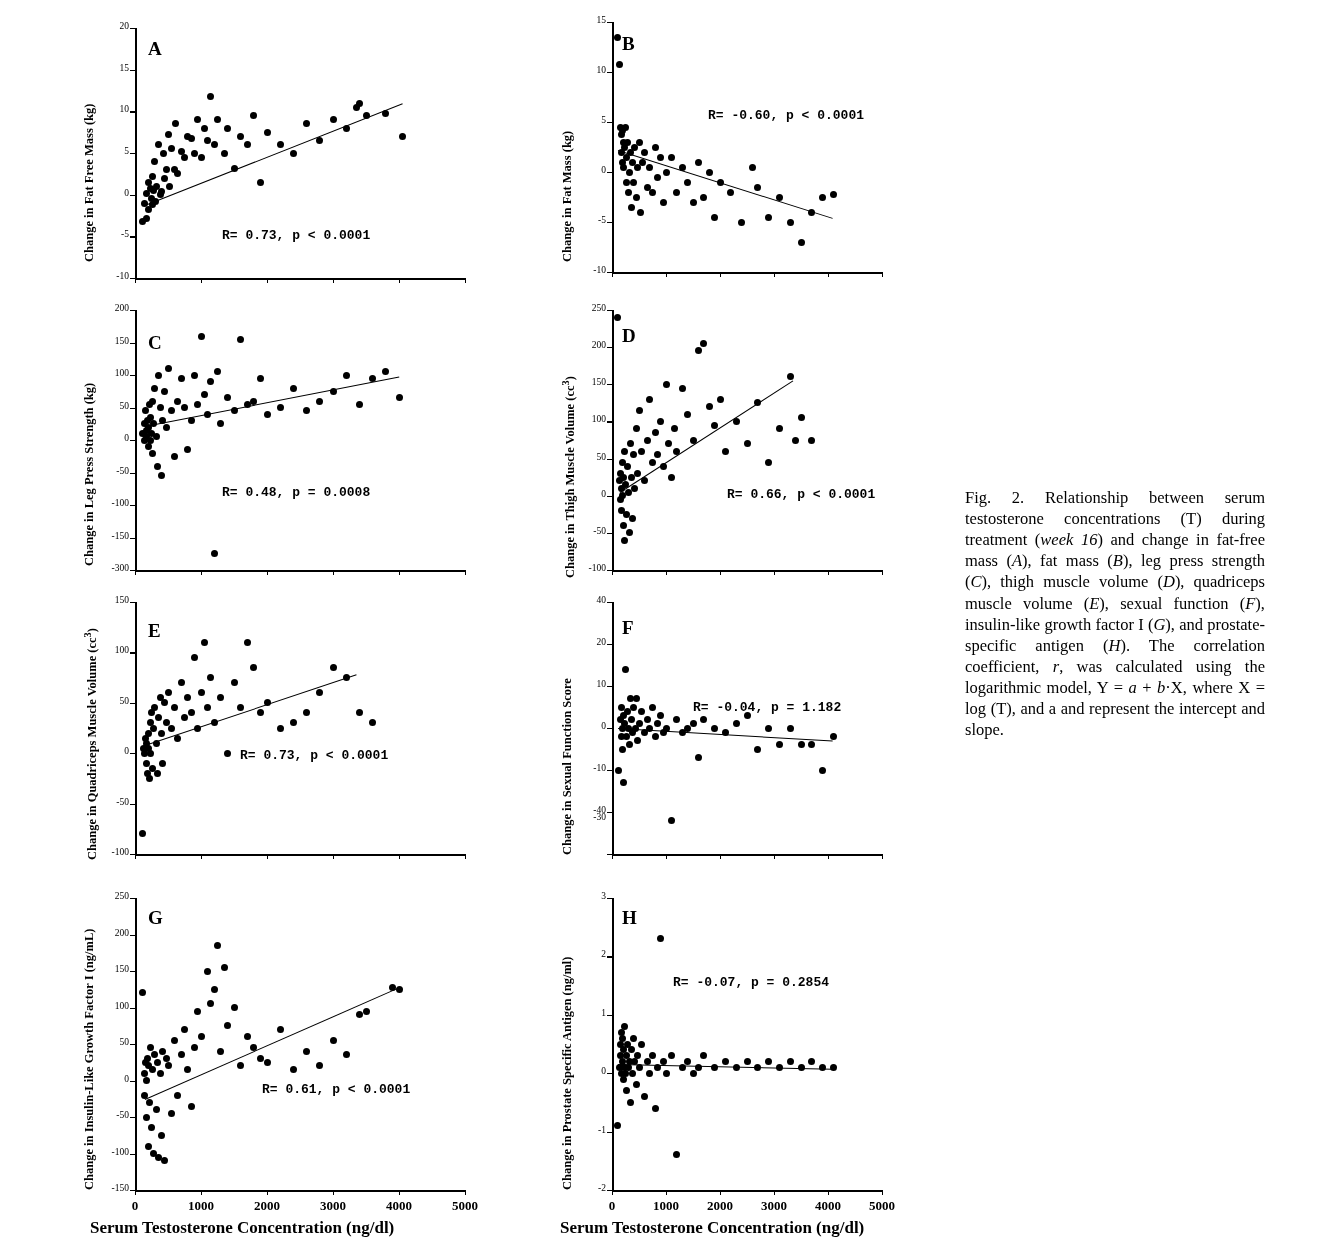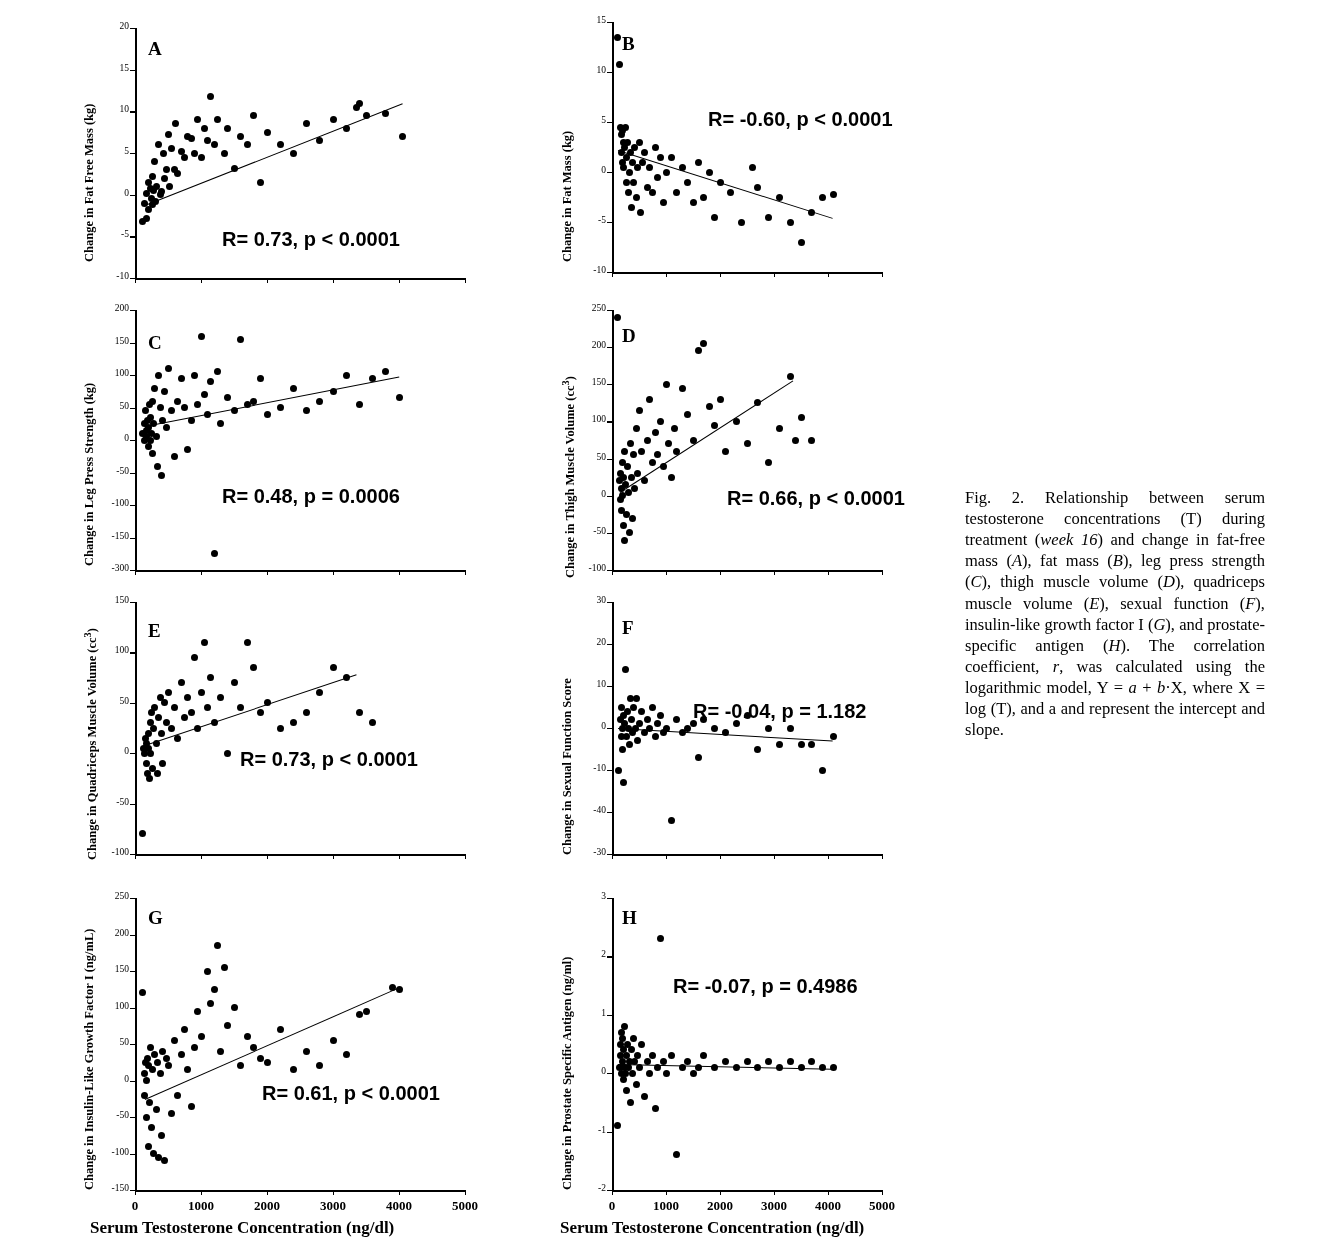--- a/index.html
+++ b/index.html
@@ -19,22 +19,22 @@
     font-size:12.5px;
     transform-origin:left top;
     white-space:nowrap;
     font-family:"Liberation Serif", serif;
   }
   .panel-letter{
     position:absolute;font-weight:bold;font-size:19px;
     font-family:"Liberation Serif", serif;
   }
   .stat{
-    position:absolute;font-weight:bold;font-size:20px;white-space:nowrap;
-    font-family:Liberation Sans, sans-serif;
+    position:absolute;font-weight:bold;font-size:13px;white-space:nowrap;
+    font-family:Liberation Mono, monospace;
   }
   .ytick-label{
     position:absolute;font-size:9.5px;text-align:right;white-space:nowrap;
     font-family:"Liberation Serif", serif;
   }
   .xtick-label{
     position:absolute;font-size:13px;text-align:center;white-space:nowrap;
     font-weight:bold;
     font-family:"Liberation Serif", serif;
   }
@@ -298,21 +298,21 @@
     <div class="dot" style="left:306.6px;top:410.75px;"></div>
     <div class="dot" style="left:319.8px;top:401px;"></div>
     <div class="dot" style="left:333px;top:391.25px;"></div>
     <div class="dot" style="left:346.20000000000005px;top:375px;"></div>
     <div class="dot" style="left:359.4px;top:404.25px;"></div>
     <div class="dot" style="left:372.6px;top:378.25px;"></div>
     <div class="dot" style="left:385.8px;top:371.75px;"></div>
     <div class="dot" style="left:399px;top:397.75px;"></div>
     <div class="fitline" style="left:144.9px;top:425.7px;width:258.8574318036861px;transform:rotate(-11.001730253455085deg);"></div>
     <div class="panel-letter" style="left:148px;top:332px;">C</div>
-    <div class="stat" style="left:222px;top:485px;">R= 0.48, p = 0.0006</div>
+    <div class="stat" style="left:222px;top:485px;">R= 0.48, p = 0.0008</div>
     <div class="ylabel" style="left:82px;top:566px;transform:rotate(-90deg);">Change in Leg Press Strength (kg)</div>
     <div class="axis-line" style="left:612px;top:310px;width:1.6px;height:260px;"></div>
     <div class="axis-line" style="left:612px;top:570px;width:270px;height:1.6px;"></div>
     <div class="tick" style="left:607px;top:570px;width:5px;height:1.2px;"></div>
     <div class="ytick-label" style="left:568px;top:563px;width:38px;">-100</div>
     <div class="tick" style="left:607px;top:532.8571428571429px;width:5px;height:1.2px;"></div>
     <div class="ytick-label" style="left:568px;top:525.8571428571429px;width:38px;">-50</div>
     <div class="tick" style="left:607px;top:495.7142857142857px;width:5px;height:1.2px;"></div>
     <div class="ytick-label" style="left:568px;top:488.7142857142857px;width:38px;">0</div>
     <div class="tick" style="left:607px;top:458.57142857142856px;width:5px;height:1.2px;"></div>
@@ -467,33 +467,33 @@
     <div class="dot" style="left:346.20000000000005px;top:677.6px;"></div>
     <div class="dot" style="left:359.4px;top:712.88px;"></div>
     <div class="dot" style="left:372.6px;top:722.96px;"></div>
     <div class="fitline" style="left:144.9px;top:745.136px;width:222.67499545301445px;transform:rotate(-18.47400524462523deg);"></div>
     <div class="panel-letter" style="left:148px;top:620px;">E</div>
     <div class="stat" style="left:240px;top:748px;">R= 0.73, p &lt; 0.0001</div>
     <div class="ylabel" style="left:82px;top:860px;transform:rotate(-90deg);">Change in Quadriceps Muscle Volume (cc<sup>3</sup>)</div>
     <div class="axis-line" style="left:612px;top:602px;width:1.6px;height:252px;"></div>
     <div class="axis-line" style="left:612px;top:854px;width:270px;height:1.6px;"></div>
     <div class="tick" style="left:607px;top:854px;width:5px;height:1.2px;"></div>
-    <div class="ytick-label" style="left:568px;top:847px;width:38px;">-30</div>
+    <div class="ytick-label" style="left:568px;top:812px;width:38px;">-30</div>
     <div class="tick" style="left:607px;top:812px;width:5px;height:1.2px;"></div>
     <div class="ytick-label" style="left:568px;top:805px;width:38px;">-40</div>
     <div class="tick" style="left:607px;top:770px;width:5px;height:1.2px;"></div>
     <div class="ytick-label" style="left:568px;top:763px;width:38px;">-10</div>
     <div class="tick" style="left:607px;top:728px;width:5px;height:1.2px;"></div>
     <div class="ytick-label" style="left:568px;top:721px;width:38px;">0</div>
     <div class="tick" style="left:607px;top:686px;width:5px;height:1.2px;"></div>
     <div class="ytick-label" style="left:568px;top:679px;width:38px;">10</div>
     <div class="tick" style="left:607px;top:644px;width:5px;height:1.2px;"></div>
     <div class="ytick-label" style="left:568px;top:637px;width:38px;">20</div>
     <div class="tick" style="left:607px;top:602px;width:5px;height:1.2px;"></div>
-    <div class="ytick-label" style="left:568px;top:595px;width:38px;">30</div>
+    <div class="ytick-label" style="left:568px;top:595px;width:38px;">40</div>
     <div class="tick" style="left:612px;top:854px;width:1.2px;height:5px;"></div>
     <div class="tick" style="left:666px;top:854px;width:1.2px;height:5px;"></div>
     <div class="tick" style="left:720px;top:854px;width:1.2px;height:5px;"></div>
     <div class="tick" style="left:774px;top:854px;width:1.2px;height:5px;"></div>
     <div class="tick" style="left:828px;top:854px;width:1.2px;height:5px;"></div>
     <div class="tick" style="left:882px;top:854px;width:1.2px;height:5px;"></div>
     <div class="dot" style="left:618.48px;top:770px;"></div>
     <div class="dot" style="left:620.1px;top:719.6px;"></div>
     <div class="dot" style="left:621.18px;top:736.4px;"></div>
     <div class="dot" style="left:621.72px;top:707px;"></div>
@@ -717,19 +717,19 @@
     <div class="dot" style="left:757.8px;top:1067.36px;"></div>
     <div class="dot" style="left:768.6px;top:1061.52px;"></div>
     <div class="dot" style="left:779.4px;top:1067.36px;"></div>
     <div class="dot" style="left:790.2px;top:1061.52px;"></div>
     <div class="dot" style="left:801px;top:1067.36px;"></div>
     <div class="dot" style="left:811.8px;top:1061.52px;"></div>
     <div class="dot" style="left:822.6px;top:1067.36px;"></div>
     <div class="dot" style="left:833.4px;top:1067.36px;"></div>
     <div class="fitline" style="left:618.48px;top:1063.856px;width:214.9707747206582px;transform:rotate(1.2453179249822015deg);"></div>
     <div class="panel-letter" style="left:622px;top:907px;">H</div>
-    <div class="stat" style="left:673px;top:975px;">R= -0.07, p = 0.4986</div>
+    <div class="stat" style="left:673px;top:975px;">R= -0.07, p = 0.2854</div>
     <div class="ylabel" style="left:560px;top:1190px;transform:rotate(-90deg);">Change in Prostate Specific Antigen (ng/ml)</div>
     <div class="xaxis-title" style="left:90px;top:1218px;">Serum Testosterone Concentration (ng/dl)</div>
     <div class="xaxis-title" style="left:560px;top:1218px;">Serum Testosterone Concentration (ng/dl)</div>
   </div>
 
 <div class="caption" id="caption">Fig. 2. Relationship between serum testosterone concentrations (T) during treatment (<i>week 16</i>) and change in fat-free mass (<i>A</i>), fat mass (<i>B</i>), leg press strength (<i>C</i>), thigh muscle volume (<i>D</i>), quadriceps muscle volume (<i>E</i>), sexual function (<i>F</i>), insulin-like growth factor I (<i>G</i>), and prostate-specific antigen (<i>H</i>). The correlation coefficient, <i>r</i>, was calculated using the logarithmic model, Y = <i>a</i> + <i>b</i>·X, where X = log (T), and a and  represent the intercept and slope.</div>
 
 </body></html>

